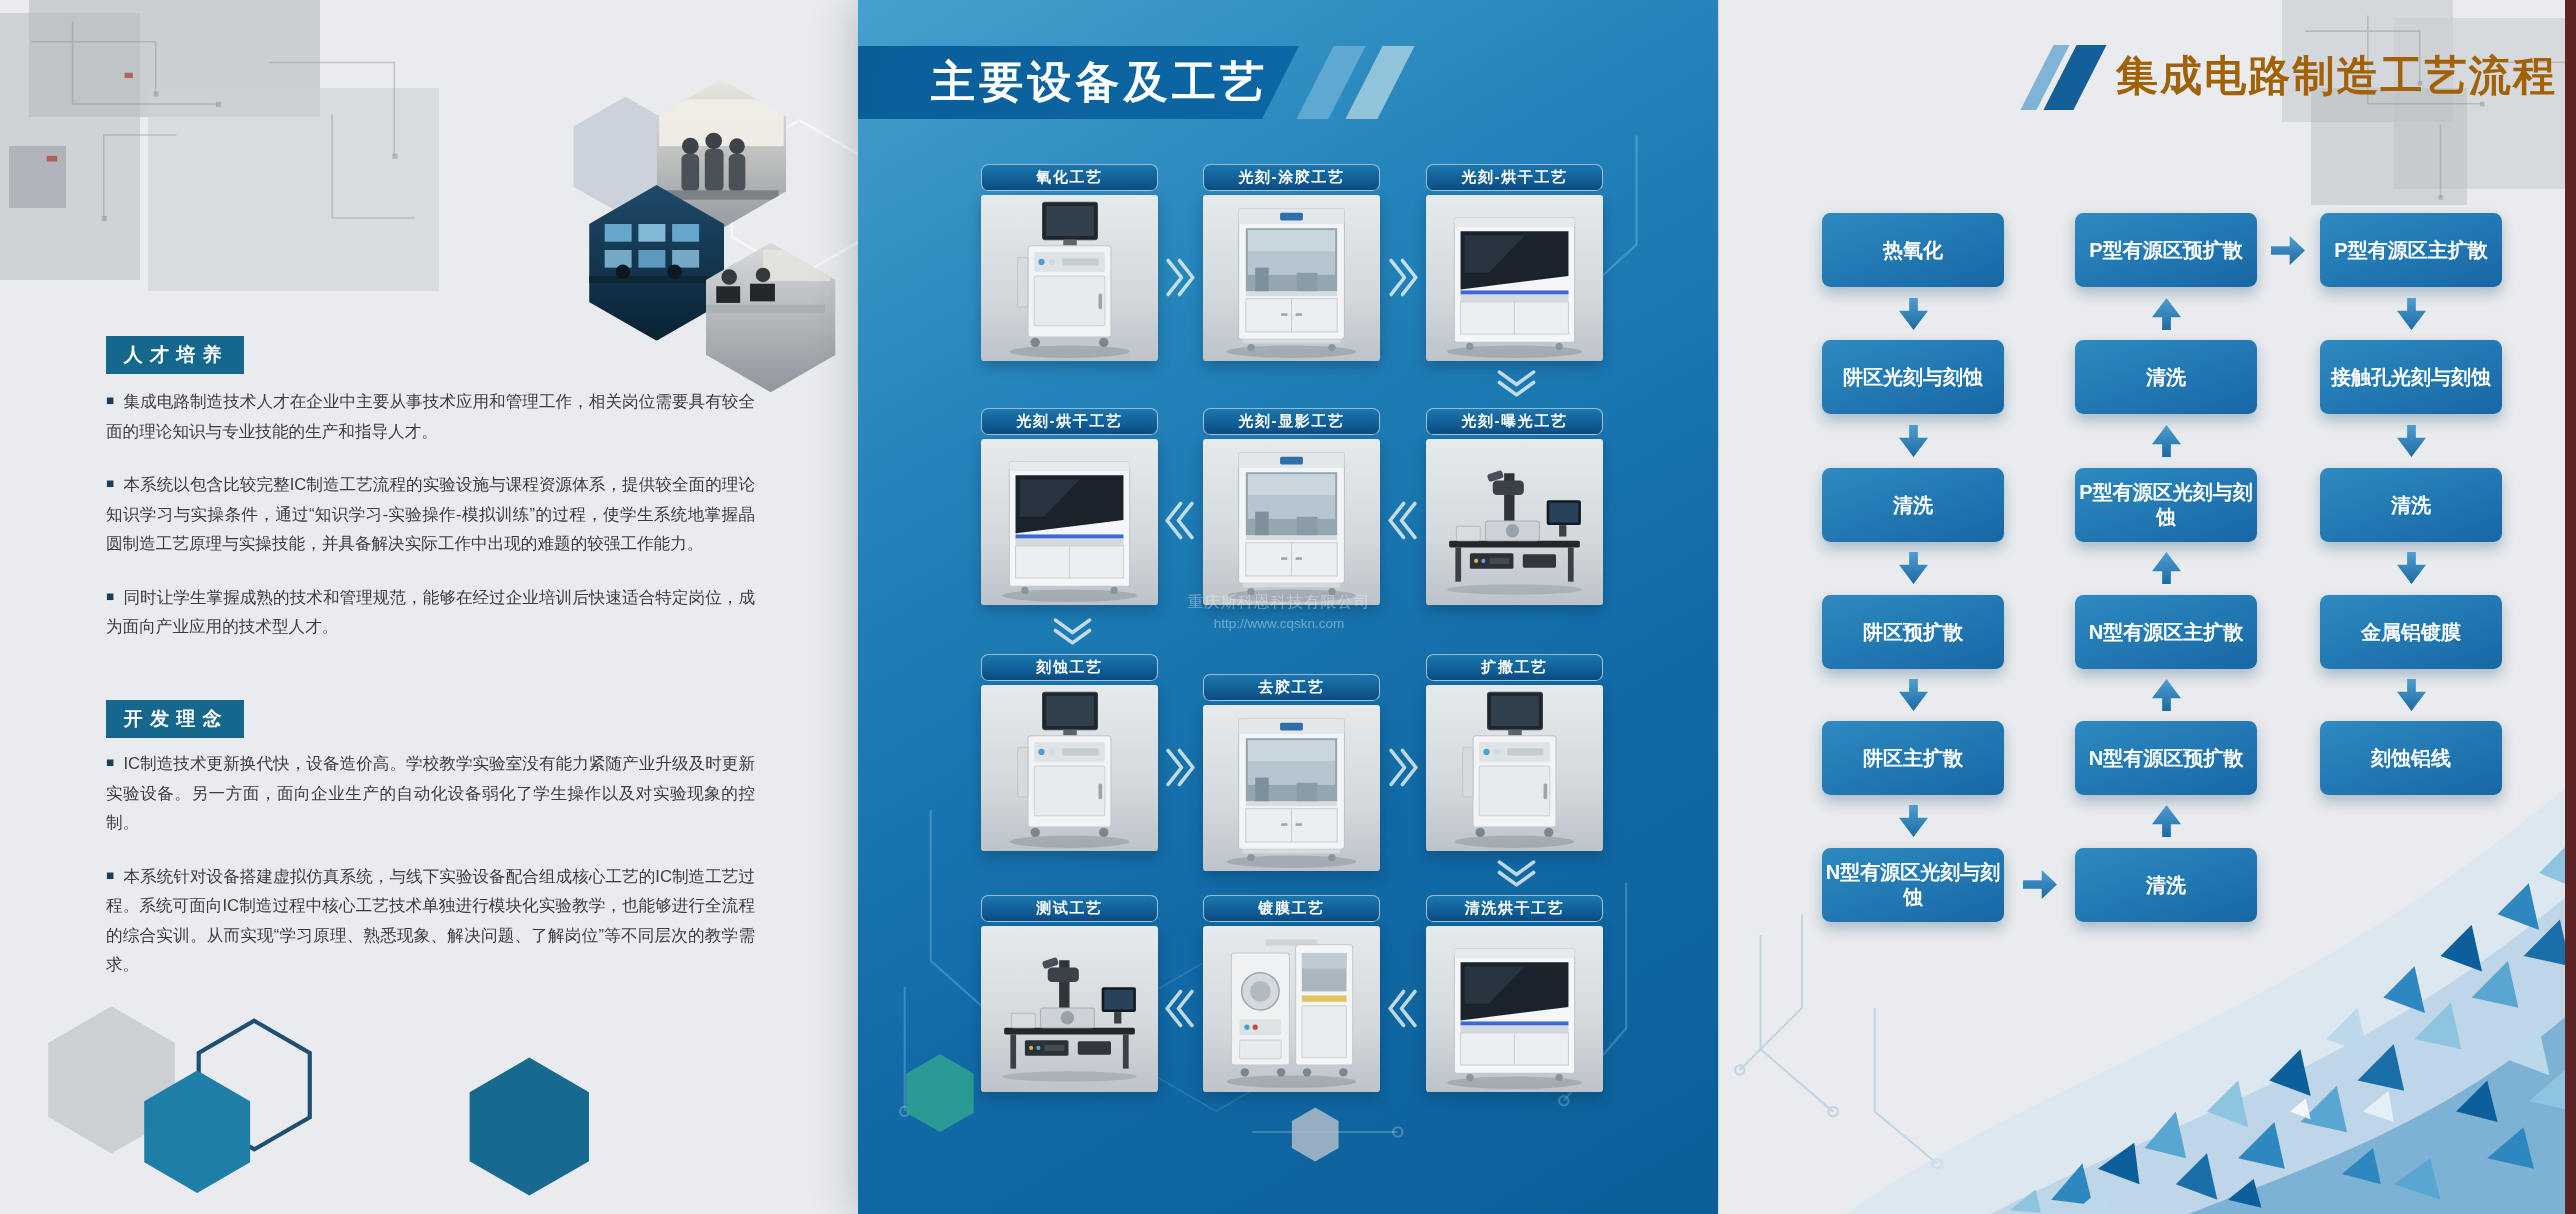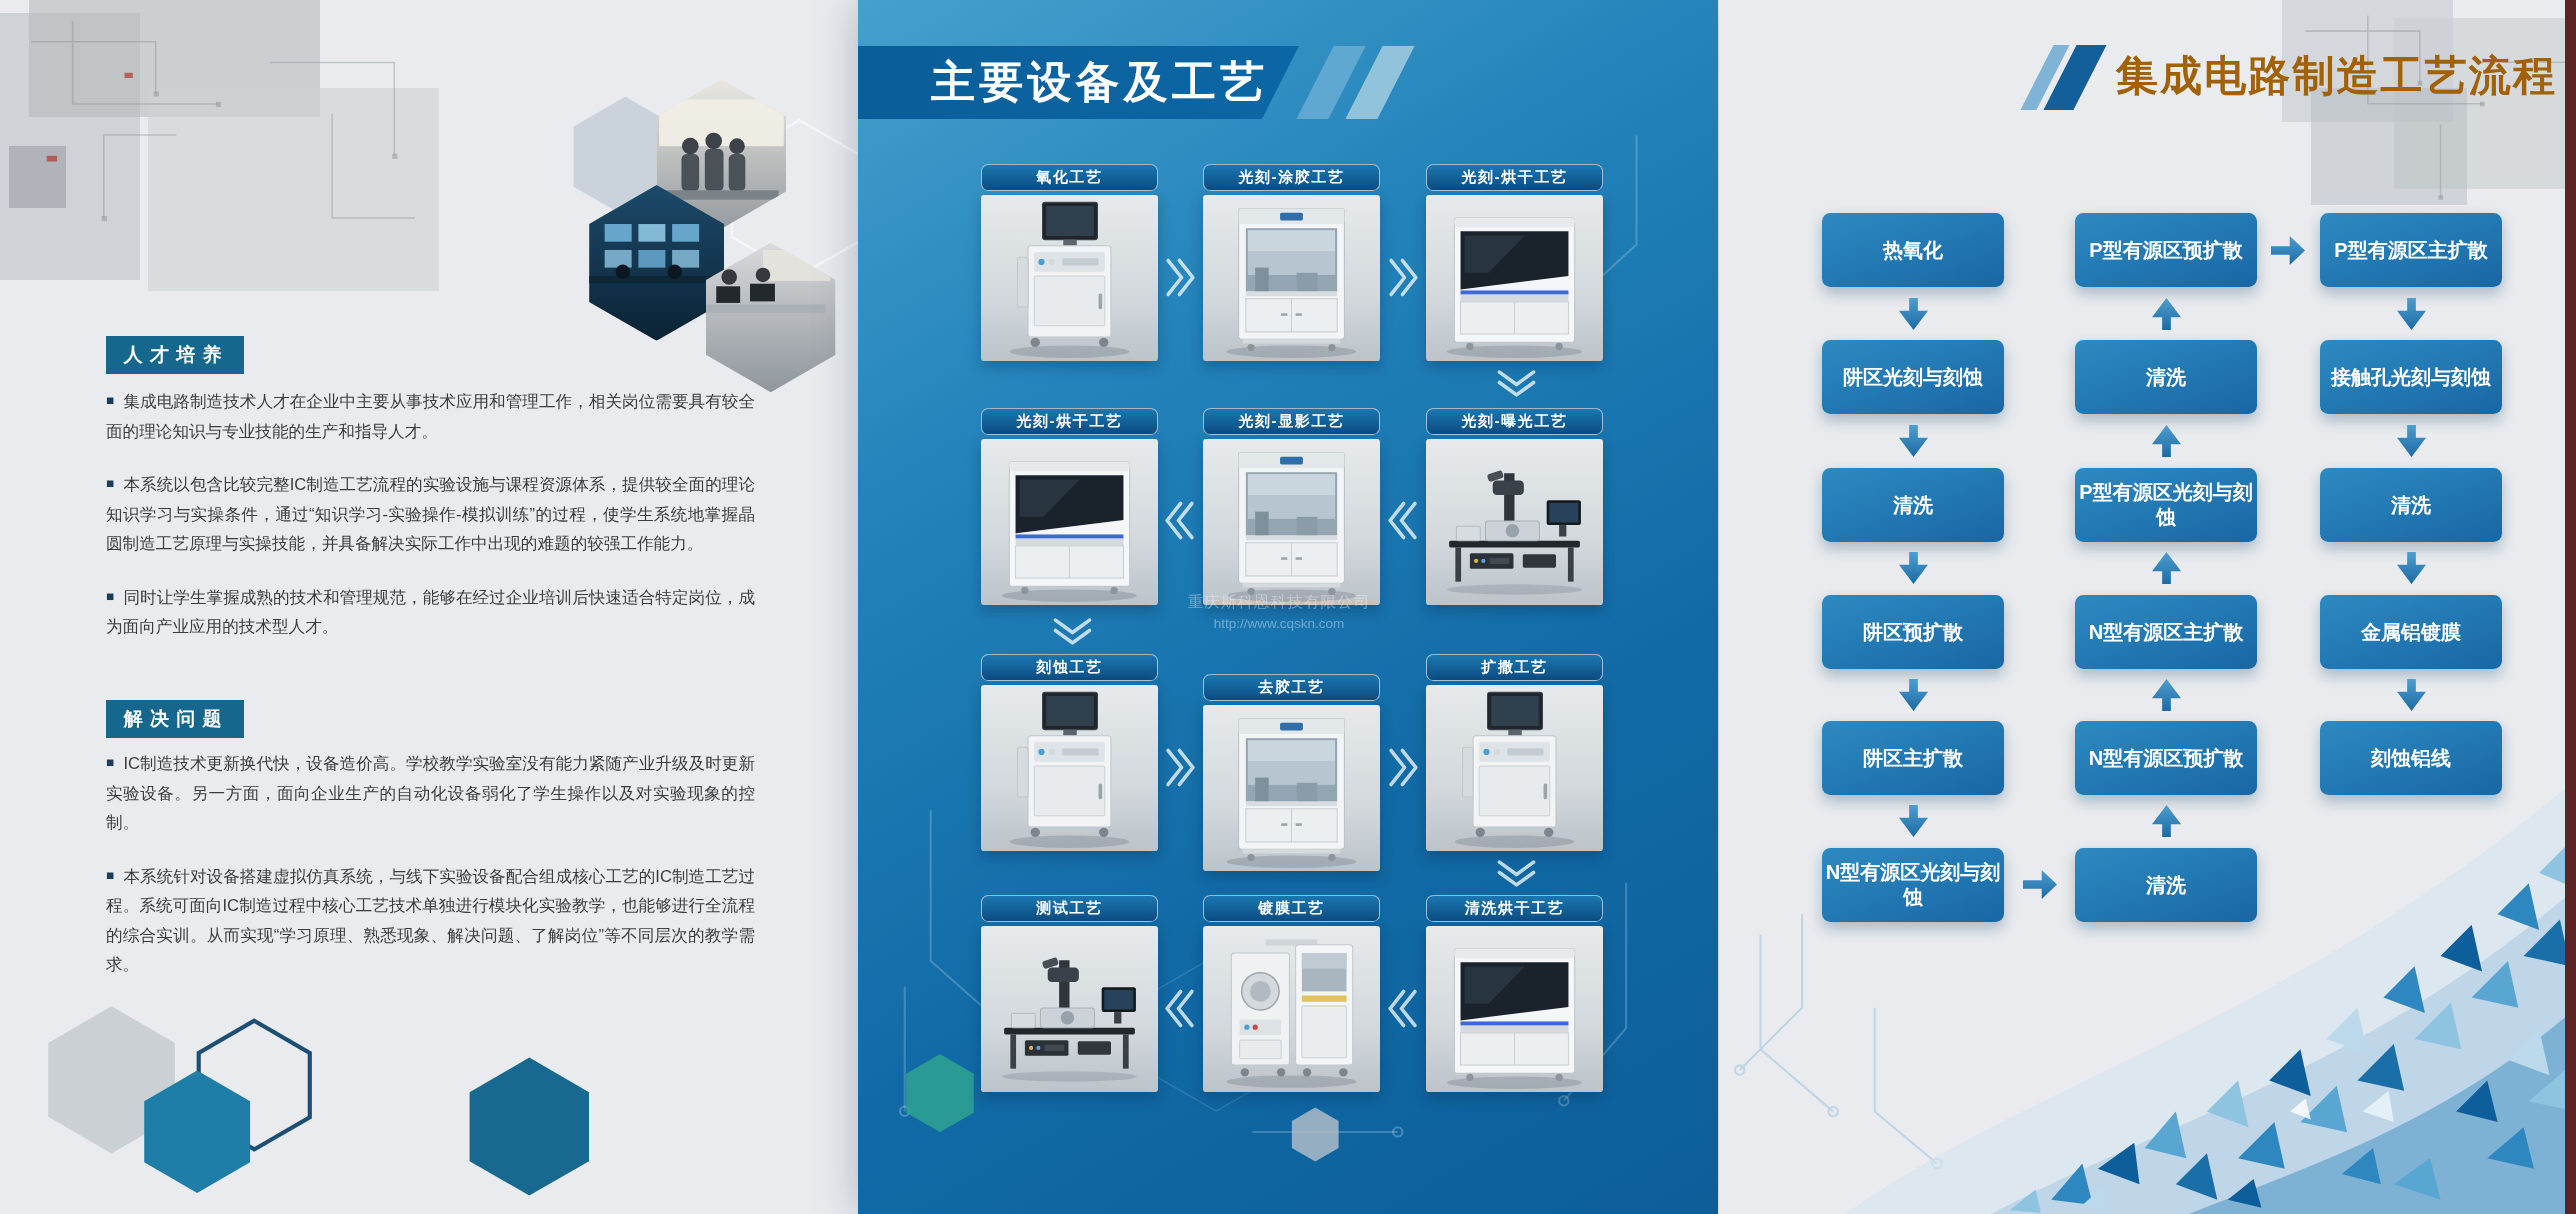--- a/index.html
+++ b/index.html
@@ -234,21 +234,21 @@
       </g>
     </svg>
 
     <div class="badge" style="top:336px;">人才培养</div>
     <div class="paras" style="top:387px;">
       <p><span class="blt">■</span><span>集成电路制造技术人才在企业中主要从事技术应用和管理工作，相关岗位需要具有较全面的理论知识与专业技能的生产和指导人才。</span></p>
       <p><span class="blt">■</span><span>本系统以包含比较完整IC制造工艺流程的实验设施与课程资源体系，提供较全面的理论知识学习与实操条件，通过“知识学习-实验操作-模拟训练”的过程，使学生系统地掌握晶圆制造工艺原理与实操技能，并具备解决实际工作中出现的难题的较强工作能力。</span></p>
       <p><span class="blt">■</span><span>同时让学生掌握成熟的技术和管理规范，能够在经过企业培训后快速适合特定岗位，成为面向产业应用的技术型人才。</span></p>
     </div>
 
-    <div class="badge" style="top:700px;">解决问题</div>
+    <div class="badge" style="top:700px;">开发理念</div>
     <div class="paras" style="top:749px;">
       <p><span class="blt">■</span><span>IC制造技术更新换代快，设备造价高。学校教学实验室没有能力紧随产业升级及时更新实验设备。另一方面，面向企业生产的自动化设备弱化了学生操作以及对实验现象的控制。</span></p>
       <p><span class="blt">■</span><span>本系统针对设备搭建虚拟仿真系统，与线下实验设备配合组成核心工艺的IC制造工艺过程。系统可面向IC制造过程中核心工艺技术单独进行模块化实验教学，也能够进行全流程的综合实训。从而实现“学习原理、熟悉现象、解决问题、了解岗位”等不同层次的教学需求。</span></p>
     </div>
 
     <svg class="abs" style="left:31px;top:1002px;" width="597" height="205" viewBox="0 0 1150 395">
       <polygon points="155,8 277,79 277,221 155,292 33,221 33,79" fill="#c6cbd0" opacity=".85"></polygon>
       <polygon points="430,36 537,98 537,222 430,284 323,222 323,98" fill="none" stroke="#1d4e74" stroke-width="8"></polygon>
       <polygon points="320,132 422,191 422,309 320,368 218,309 218,191" fill="#1f7ea7"></polygon>
       <polygon points="960,107 1075,174 1075,307 960,373 845,307 845,174" fill="#17698f"></polygon>

